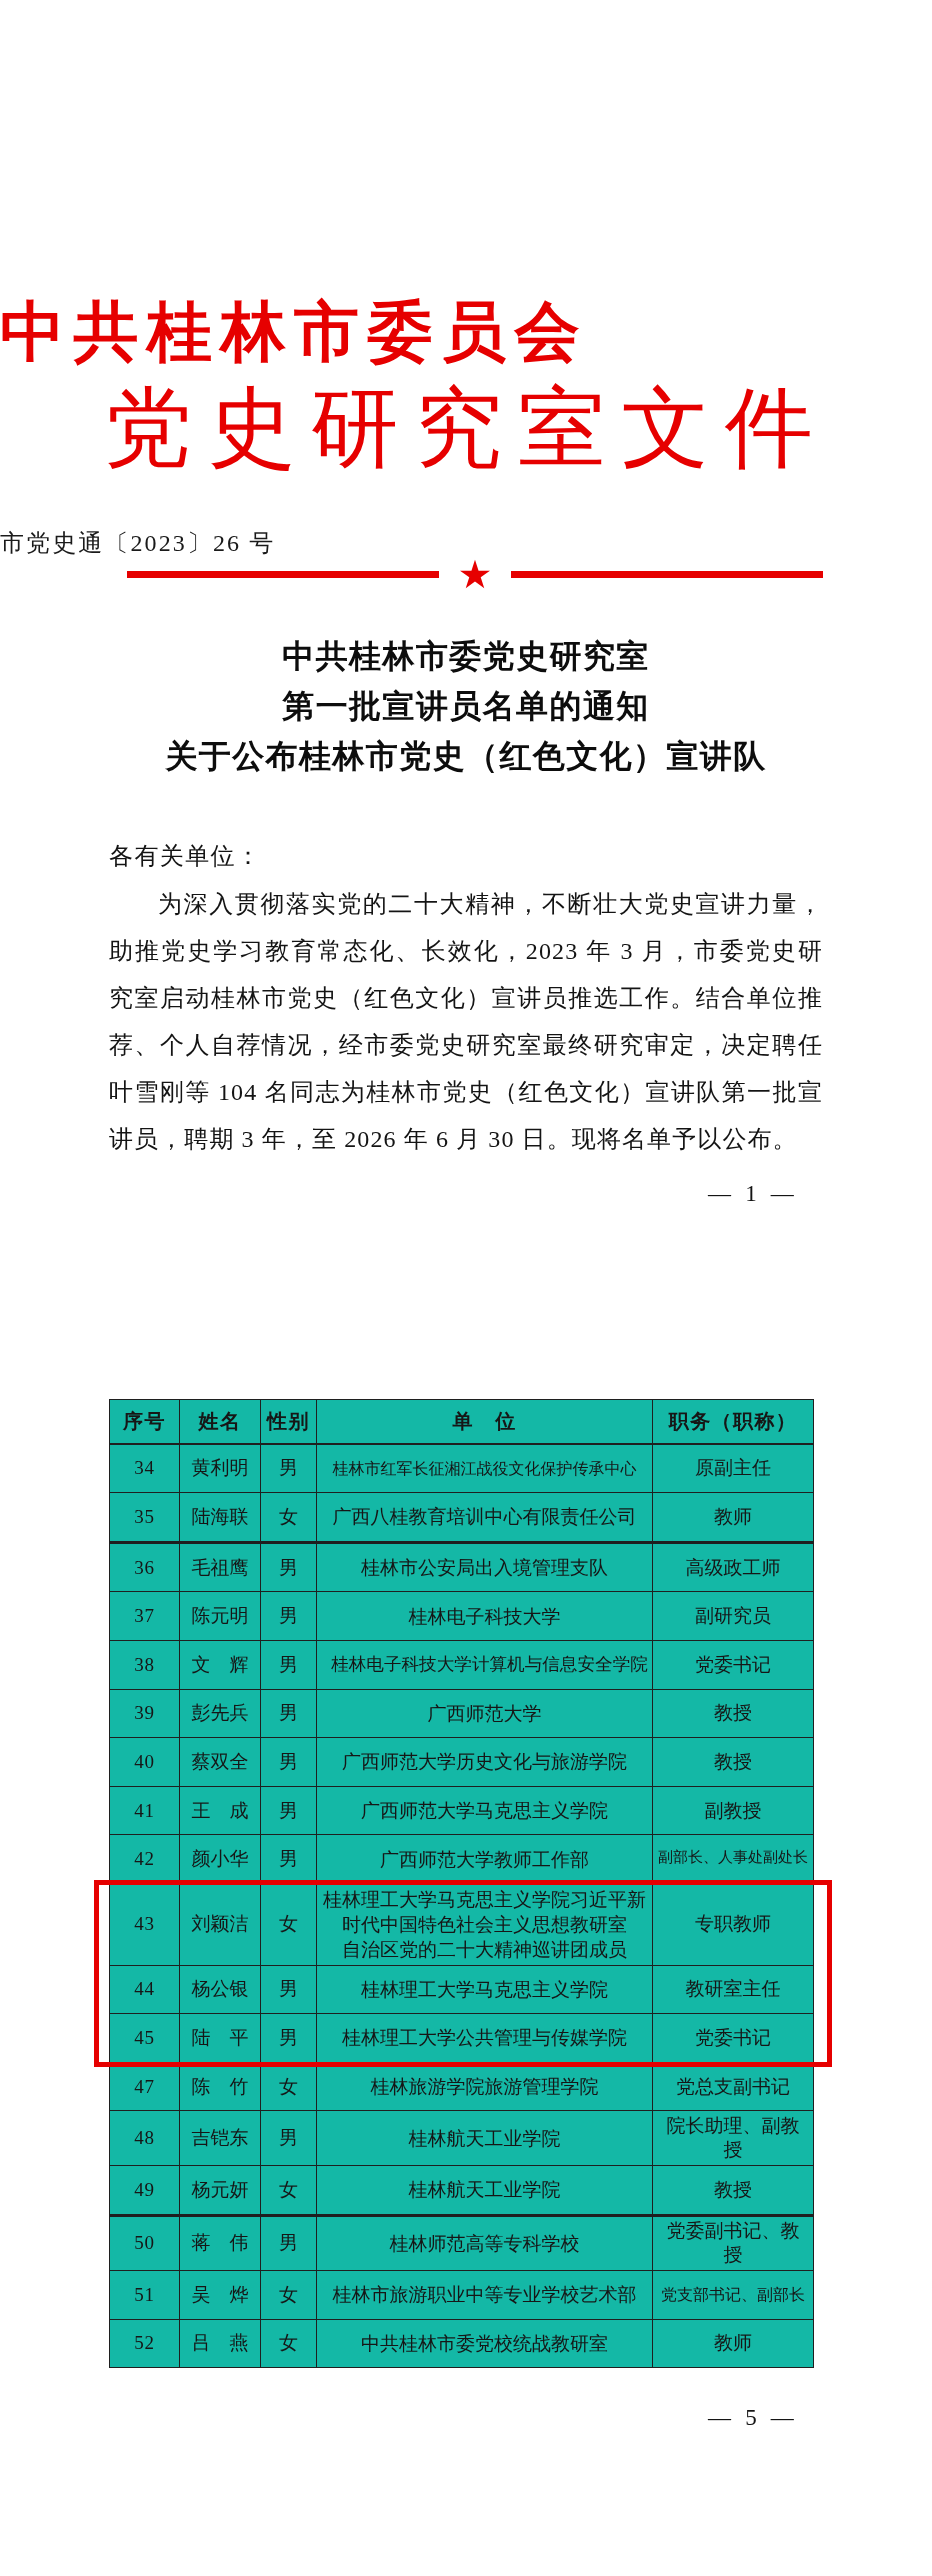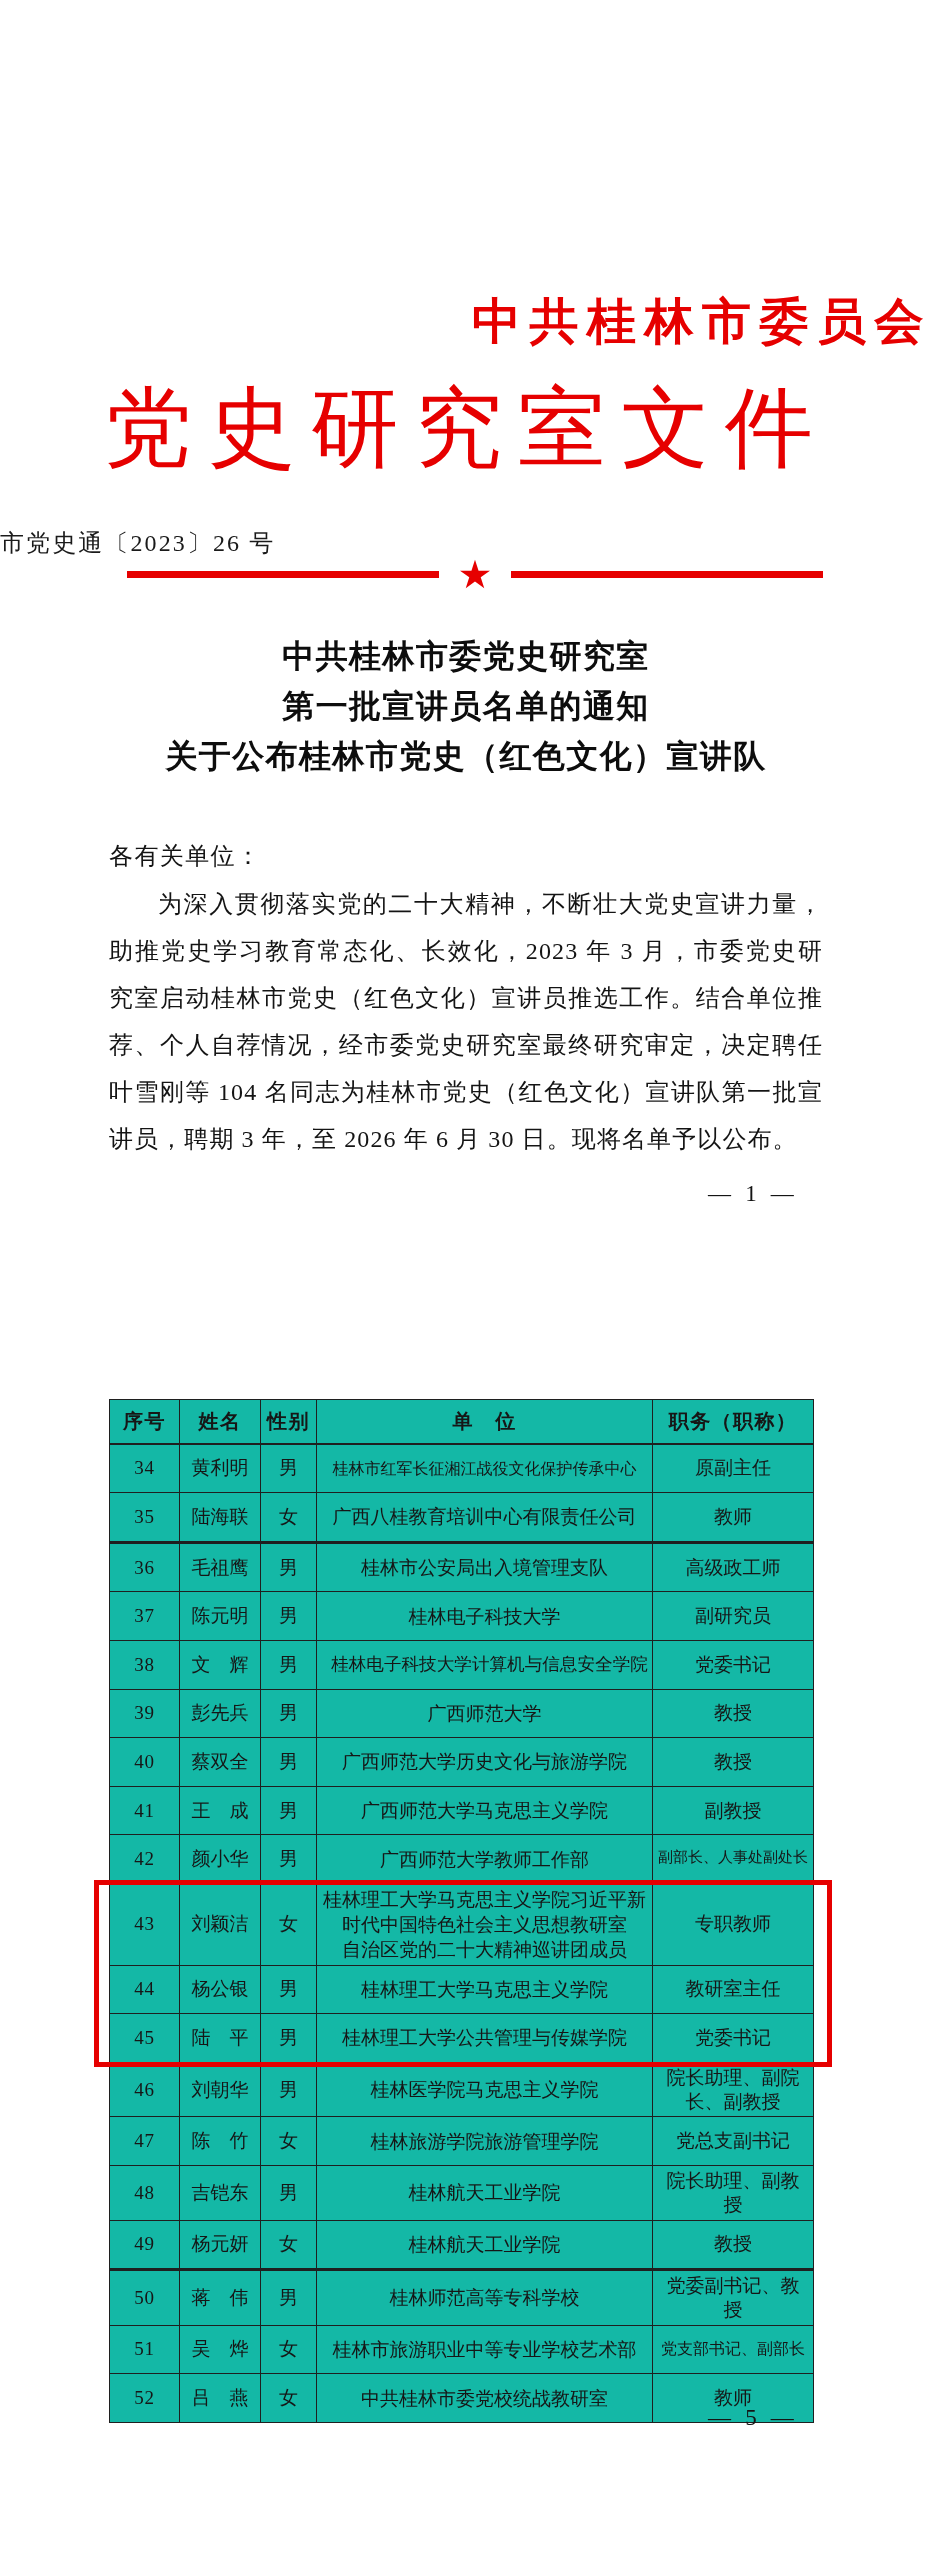--- a/index.html
+++ b/index.html
@@ -9,22 +9,22 @@
     height:2576px;
     background:#ffffff;
     font-family:"Liberation Serif","DejaVu Serif",serif;
     color:#111;
     overflow:hidden;
   }
   .abs{position:absolute;}
   
   .org-line1{
     top:290px;left:0;width:100%;
-    text-align:right;
-    font-size:49px;font-weight:bold;
+    text-align:left;
+    font-size:65px;font-weight:bold;
     letter-spacing:8.5px;
     color:#e60000;
     line-height:1.3;
     white-space:nowrap;
   }
   .org-line2{
     top:376px;left:0;width:100%;
     text-align:center;
     font-size:88px;font-weight:normal;
     letter-spacing:15.5px;
@@ -254,27 +254,20 @@
             <td class="cell-position">教研室主任</td>
           </tr>
           <tr class="hl">
             <td class="cell-seq">45</td>
             <td class="cell-name">陆　平</td>
             <td class="cell-gender">男</td>
             <td class="cell-unit">桂林理工大学公共管理与传媒学院</td>
             <td class="cell-position">党委书记</td>
           </tr>
           <tr>
-            <td class="cell-seq">46</td>
-            <td class="cell-name">刘朝华</td>
-            <td class="cell-gender">男</td>
-            <td class="cell-unit">桂林医学院马克思主义学院</td>
-            <td class="cell-position">院长助理、副院长、副教授</td>
-          </tr>
-          <tr>
             <td class="cell-seq">47</td>
             <td class="cell-name">陈　竹</td>
             <td class="cell-gender">女</td>
             <td class="cell-unit">桂林旅游学院旅游管理学院</td>
             <td class="cell-position">党总支副书记</td>
           </tr>
           <tr>
             <td class="cell-seq">48</td>
             <td class="cell-name">吉铠东</td>
             <td class="cell-gender">男</td>

